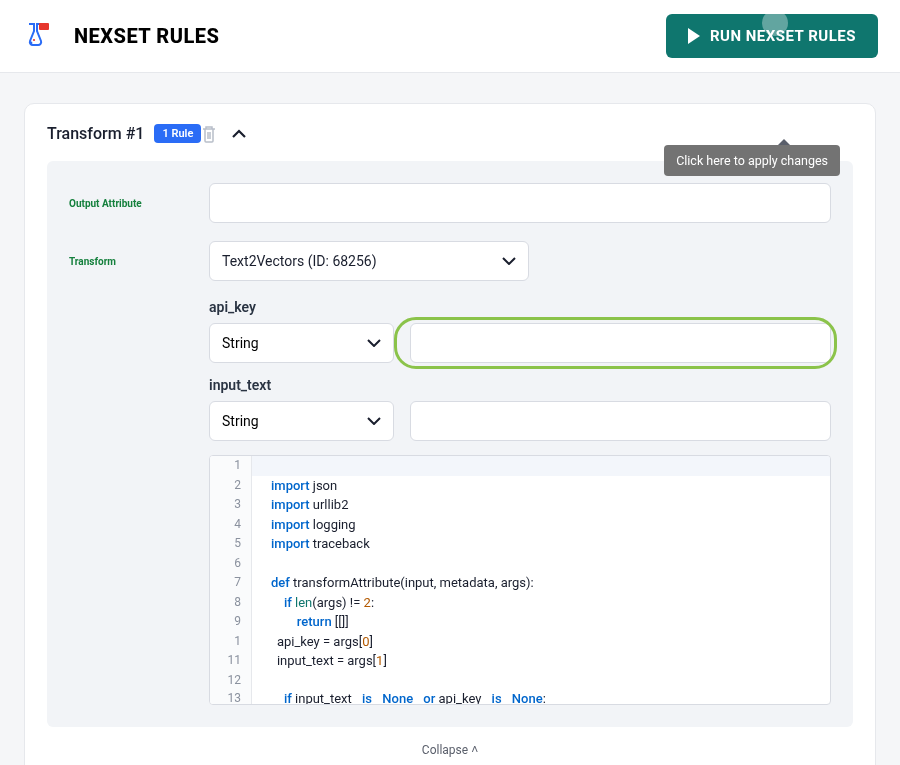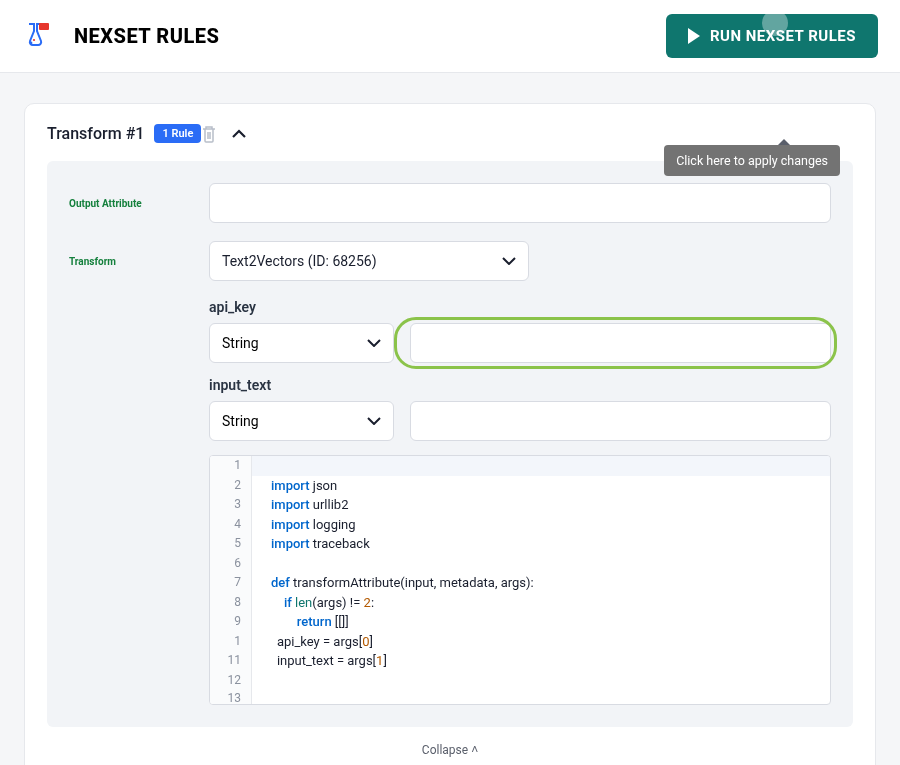--- a/index.html
+++ b/index.html
@@ -316,20 +316,21 @@
             </div>
             <div class="code-line">
               <div class="gutter">11</div>
               <div class="code-content">    input_text = args[<span class="num">1</span>]</div>
             </div>
             <div class="code-line">
               <div class="gutter">12</div>
             </div>
             <div class="code-line">
               <div class="gutter">13</div>
+              <div class="code-content">    <span class="kw">if</span> input_text <span class="kw">is</span> <span class="kw">None</span> <span class="kw">or</span> api_key <span class="kw">is</span> <span class="kw">None</span>:</div>
             </div>
           </div>
 
       </div>
     </div>
 
     <div class="collapse-link">
       <span>Collapse</span>
       <span> ˄</span>
     </div>

